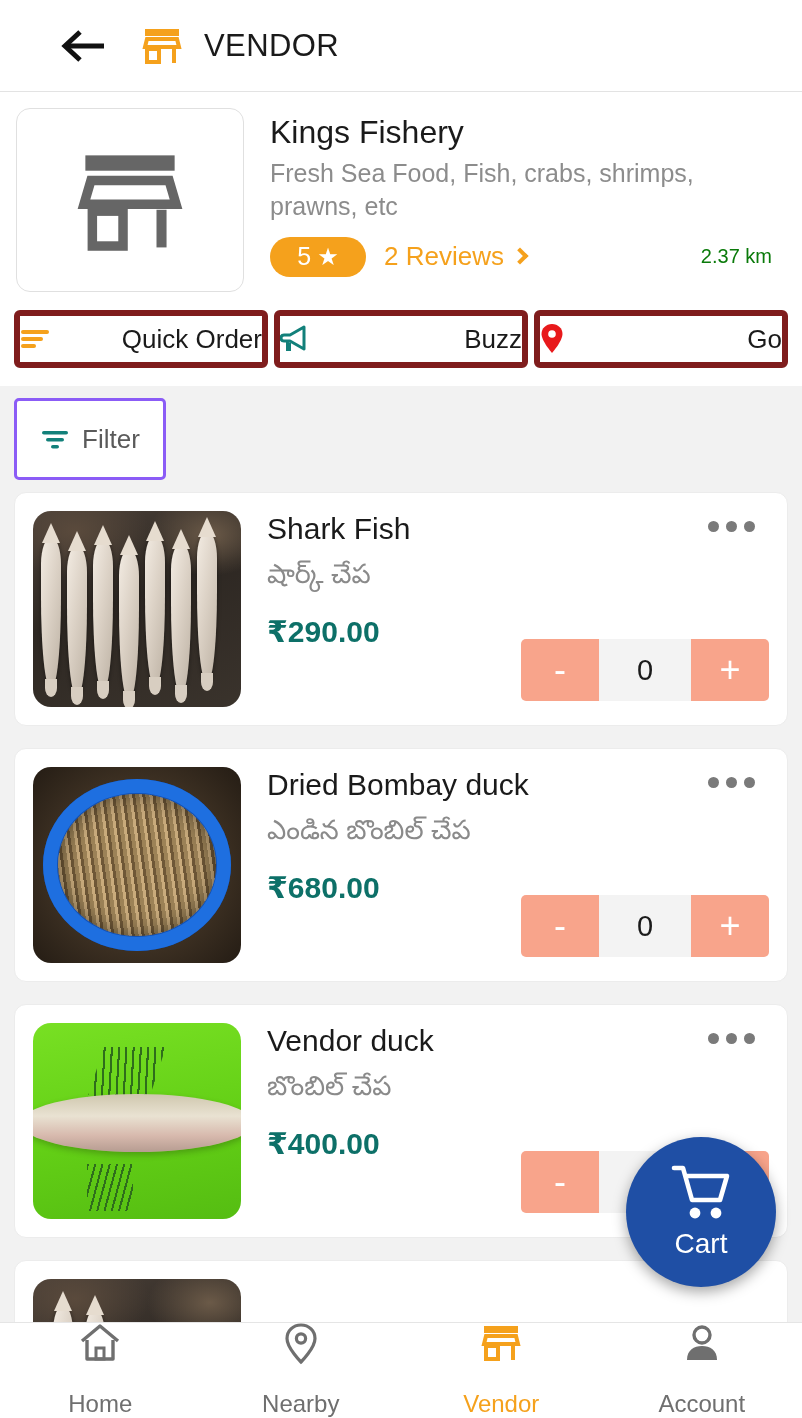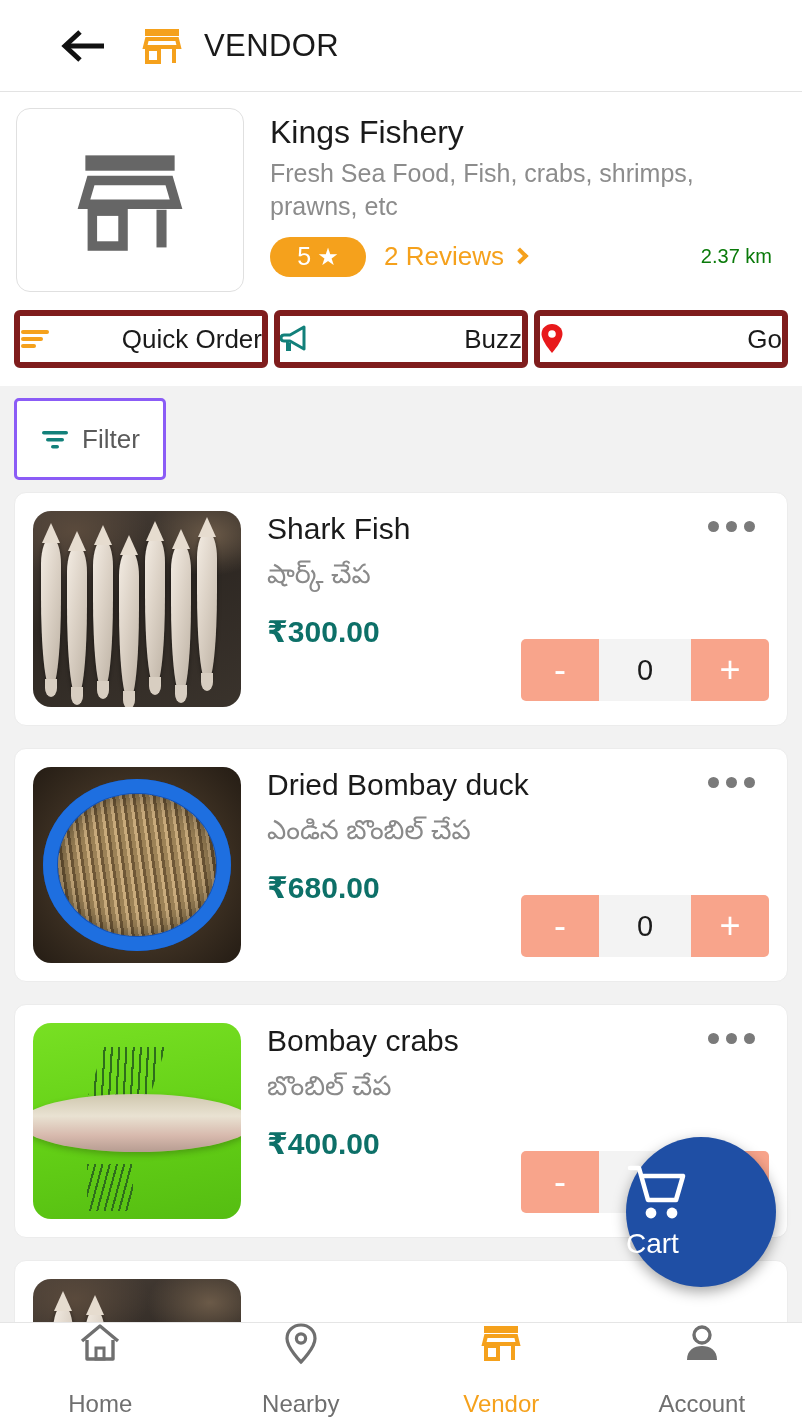--- a/index.html
+++ b/index.html
@@ -385,21 +385,21 @@
     position: absolute;
     right: 26px;
     top: 1137px;
     width: 150px;
     height: 150px;
     border-radius: 50%;
     background: #1f4fa5;
     color: #ffffff;
     display: flex;
     flex-direction: column;
-    align-items: flex-start;
+    align-items: center;
     justify-content: center;
     gap: 2px;
     box-shadow: 0 5px 14px rgba(0,0,0,.35);
     cursor: pointer;
     z-index: 40;
   }
   .cart-fab-label { font-size: 28px; margin-top: 4px; }
 
   
   .bottom-nav {
@@ -524,21 +524,21 @@
           <div class="shark-fish" style="left:164px;top:20px;"></div>
         </div>
         <div class="product-body">
           <div class="kebab">
             <span></span>
               <span></span>
               <span></span>
           </div>
           <div class="product-name">Shark Fish</div>
           <div class="product-local">షార్క్ చేప</div>
-          <div class="product-price">₹300.00</div>
+          <div class="product-price">₹290.00</div>
           <div class="stepper">
             <button class="stepper-btn">-</button>
             <div class="stepper-val">0</div>
             <button class="stepper-btn">+</button>
           </div>
         </div>
       </div>
 
       <div class="product-card">
         <div class="product-thumb img-dried">
@@ -567,21 +567,21 @@
           <div class="bombay-fin"></div>
           <div class="bombay-body"></div>
           <div class="bombay-fin-low"></div>
         </div>
         <div class="product-body">
           <div class="kebab">
             <span></span>
               <span></span>
               <span></span>
           </div>
-          <div class="product-name">Bombay crabs</div>
+          <div class="product-name">Vendor duck</div>
           <div class="product-local">బొంబిల్ చేప</div>
           <div class="product-price">₹400.00</div>
           <div class="stepper">
             <button class="stepper-btn">-</button>
             <div class="stepper-val">0</div>
             <button class="stepper-btn">+</button>
           </div>
         </div>
       </div>
 

